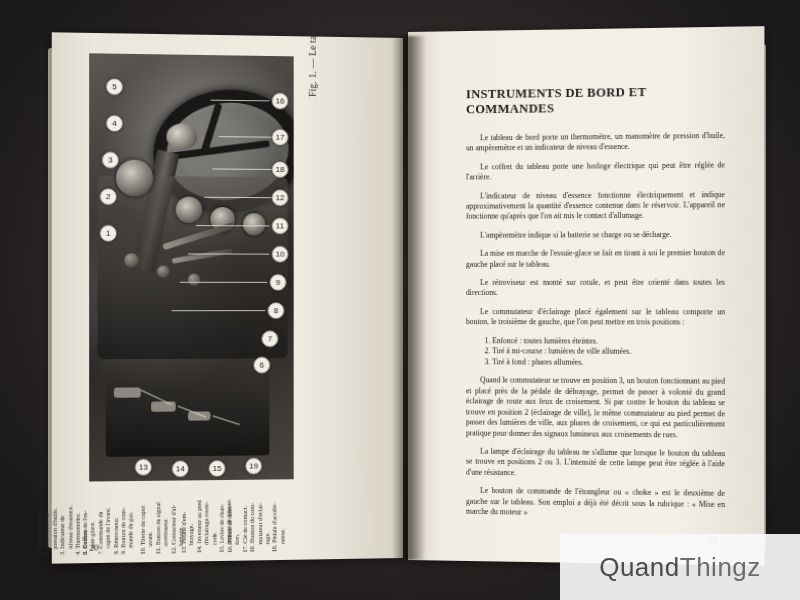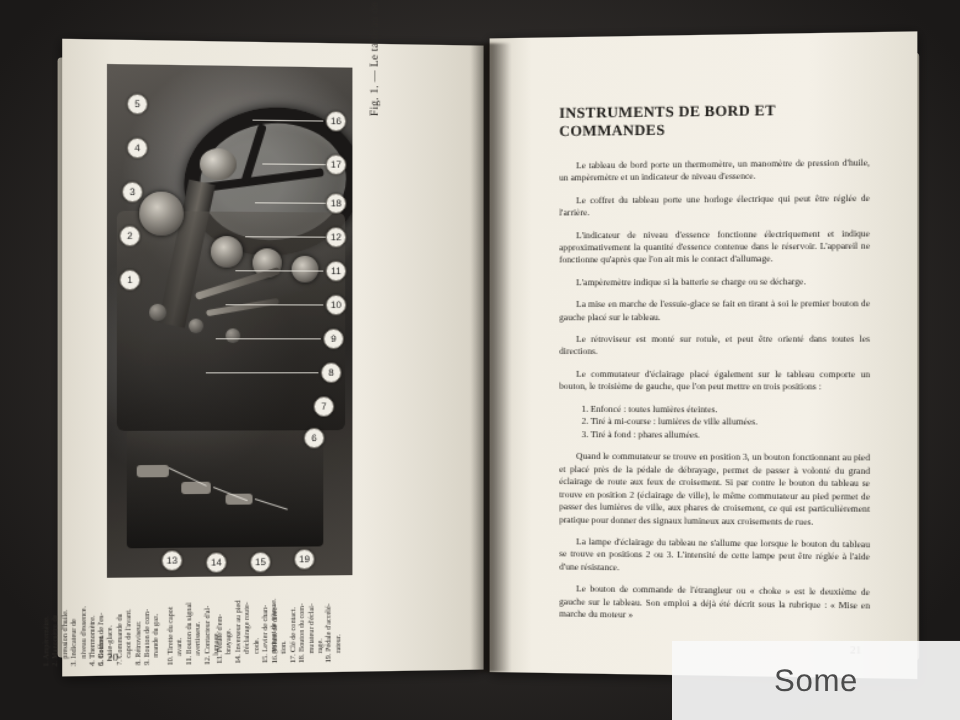--- a/index.html
+++ b/index.html
@@ -343,15 +343,16 @@
         <p>La lampe d'éclairage du tableau ne s'allume que lorsque le bouton du tableau se trouve en positions 2 ou 3. L'intensité de cette lampe peut être réglée à l'aide d'une résistance.</p>
         <p>Le bouton de commande de l'étrangleur ou « choke » est le deuxième de gauche sur le tableau. Son emploi a déjà été décrit sous la rubrique : « Mise en marche du moteur »</p>
       </div>
       <div class="pagenum-right">21</div>
     </div>
 
     <div class="gutter"></div>
   </div>
 
   <div class="watermark">
-    <span>Some</span>
+    <span>Quand</span>
+      <span class="thin">Thingz</span>
   </div>
 </div>
 
 </body></html>

